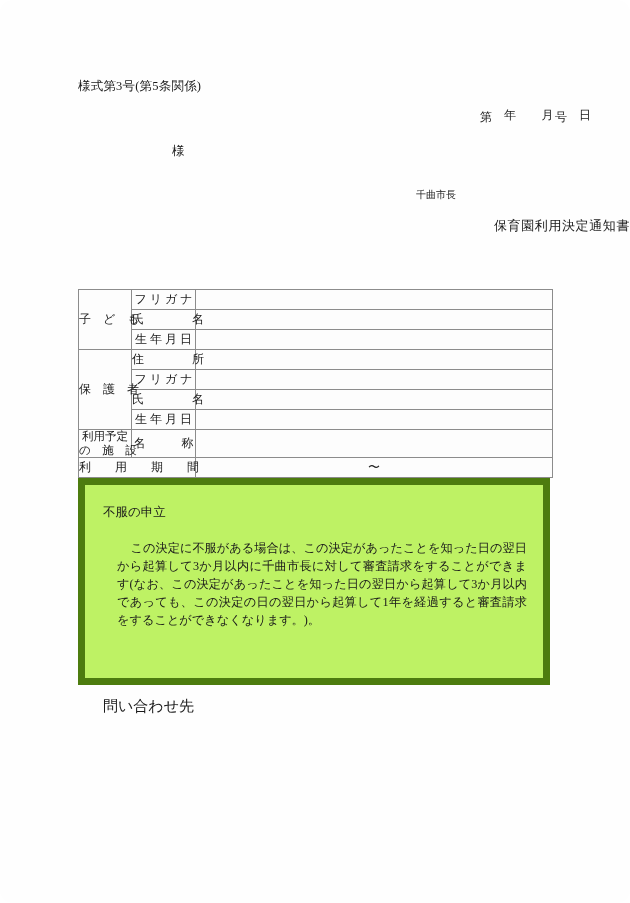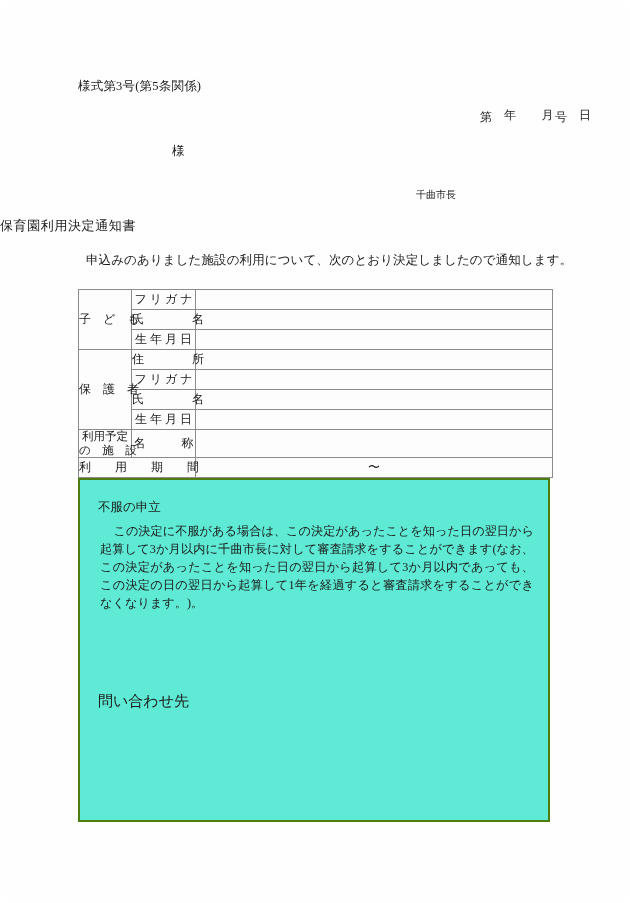--- a/index.html
+++ b/index.html
@@ -61,21 +61,21 @@
     top: 188px;
     font-size: 10px;
     white-space: pre;
     margin-left: 12px;
   }
   .doc-title {
     position: absolute;
     left: 0;
     right: 0;
     top: 217px;
-    text-align: left;
+    text-align: right;
     font-size: 13px;
     letter-spacing: 0.6px;
   }
   .intro {
     position: absolute;
     left: 86px;
     top: 252px;
     font-size: 12.5px;
     letter-spacing: 0.1px;
     white-space: pre;
@@ -117,42 +117,42 @@
     text-align: center;
     font-size: 12px;
   }
 
   
   .notice-box {
     position: absolute;
     left: 78px;
     top: 478px;
     width: 472px;
-    height: 344px;
-    border: 2px solid #4d7c0f;
-    background: #5eead4;
+    height: 207px;
+    border: 7px solid #4d7c0f;
+    background: #bef264;
     box-sizing: border-box;
   }
   .notice-heading {
     position: absolute;
     left: 18px;
     top: 19px;
     font-size: 12.5px;
   }
   .notice-body {
     position: absolute;
     left: 16px;
     top: 38px;
     width: 442px;
     font-size: 12.2px;
     line-height: 1.48;
     text-align: justify;
   }
   .notice-body p {
-    margin: 4px;
+    margin: 16px;
     text-indent: 1.1em;
   }
   .contact-label {
     position: absolute;
     left: 18px;
     top: 212px;
     font-size: 15px;
   }
 </style>
 </head>
@@ -164,21 +164,20 @@
 
   <div class="doc-number">第　　　　　号</div>
   <div class="doc-date">年　　月　　日</div>
 
   <div class="addressee">様</div>
 
   <div class="issuer">千曲市長</div>
 
   <div class="doc-title">保育園利用決定通知書</div>
 
-  <div class="intro">申込みのありました施設の利用について、次のとおり決定しましたので通知します。</div>
 
   <table class="info-table">
     <colgroup>
       <col class="col-a">
         <col class="col-b">
         <col class="col-c">
     </colgroup>
     <tbody>
       <tr>
         <td class="lbl" rowspan="3">子　ど　も</td>

